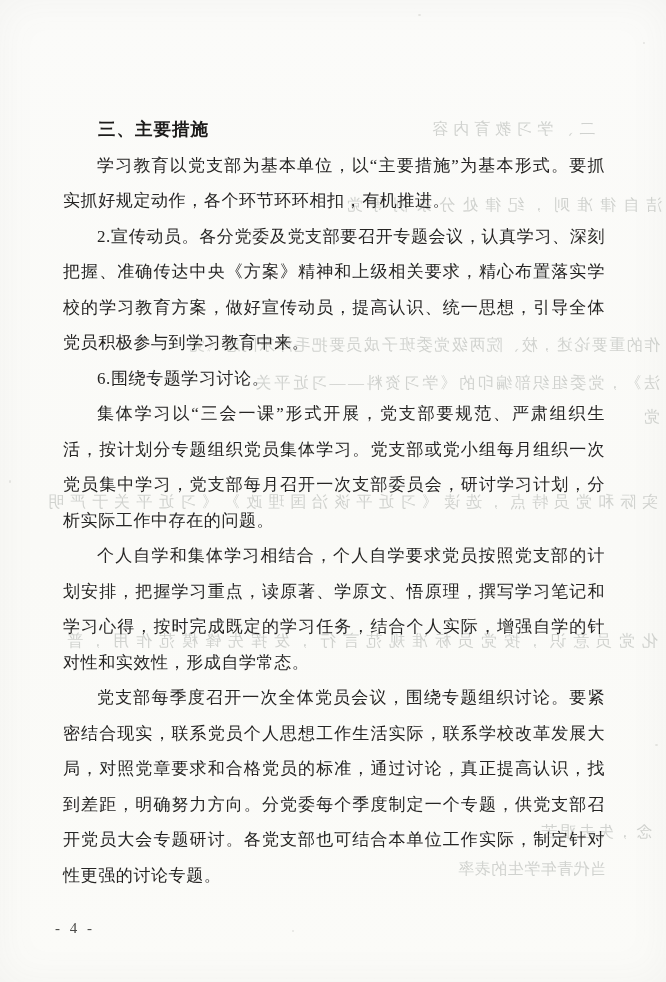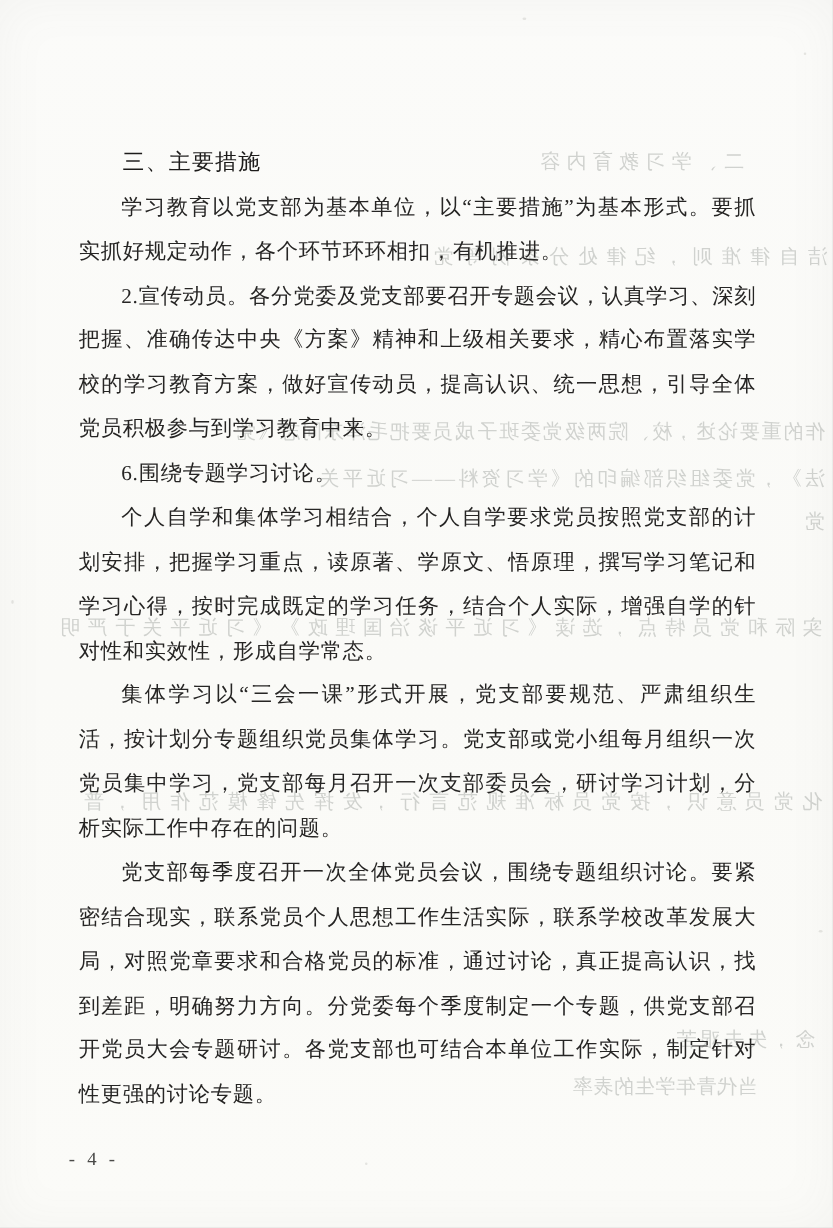--- a/index.html
+++ b/index.html
@@ -23,21 +23,21 @@
     left: 63px;
     width: 542px;
     color: #262524;
     font-size: 17px;
     line-height: 35.5px;
     letter-spacing: 0.6px;
     text-align: justify;
   }
   .heading {
     font-size: 17.5px;
-    font-weight: normal;
+    font-weight: bold;
     color: #1c1b1a;
     margin: 0;
     padding-left: 2em;
     line-height: 35.5px;
     letter-spacing: 1px;
   }
   .para {
     margin: 0;
     text-indent: 2em;
   }
@@ -103,20 +103,20 @@
   <div class="speck s1"></div>
   <div class="speck s2"></div>
   <div class="speck s3"></div>
   <div class="speck s4"></div>
 
   <div class="content">
     <h3 class="heading">三、主要措施</h3>
     <p class="para">学习教育以党支部为基本单位，以“主要措施”为基本形式。要抓实抓好规定动作，各个环节环环相扣，有机推进。</p>
     <p class="para">2.宣传动员。各分党委及党支部要召开专题会议，认真学习、深刻把握、准确传达中央《方案》精神和上级相关要求，精心布置落实学校的学习教育方案，做好宣传动员，提高认识、统一思想，引导全体党员积极参与到学习教育中来。</p>
     <p class="para">6.围绕专题学习讨论。</p>
+    <p class="para">集体学习以“三会一课”形式开展，党支部要规范、严肃组织生活，按计划分专题组织党员集体学习。党支部或党小组每月组织一次党员集中学习，党支部每月召开一次支部委员会，研讨学习计划，分析实际工作中存在的问题。</p>
     <p class="para">个人自学和集体学习相结合，个人自学要求党员按照党支部的计划安排，把握学习重点，读原著、学原文、悟原理，撰写学习笔记和学习心得，按时完成既定的学习任务，结合个人实际，增强自学的针对性和实效性，形成自学常态。</p>
-    <p class="para">集体学习以“三会一课”形式开展，党支部要规范、严肃组织生活，按计划分专题组织党员集体学习。党支部或党小组每月组织一次党员集中学习，党支部每月召开一次支部委员会，研讨学习计划，分析实际工作中存在的问题。</p>
     <p class="para">党支部每季度召开一次全体党员会议，围绕专题组织讨论。要紧密结合现实，联系党员个人思想工作生活实际，联系学校改革发展大局，对照党章要求和合格党员的标准，通过讨论，真正提高认识，找到差距，明确努力方向。分党委每个季度制定一个专题，供党支部召开党员大会专题研讨。各党支部也可结合本单位工作实际，制定针对性更强的讨论专题。</p>
   </div>
 
   <div class="page-number">- 4 -</div>
 
 </div>
 
 </body></html>

